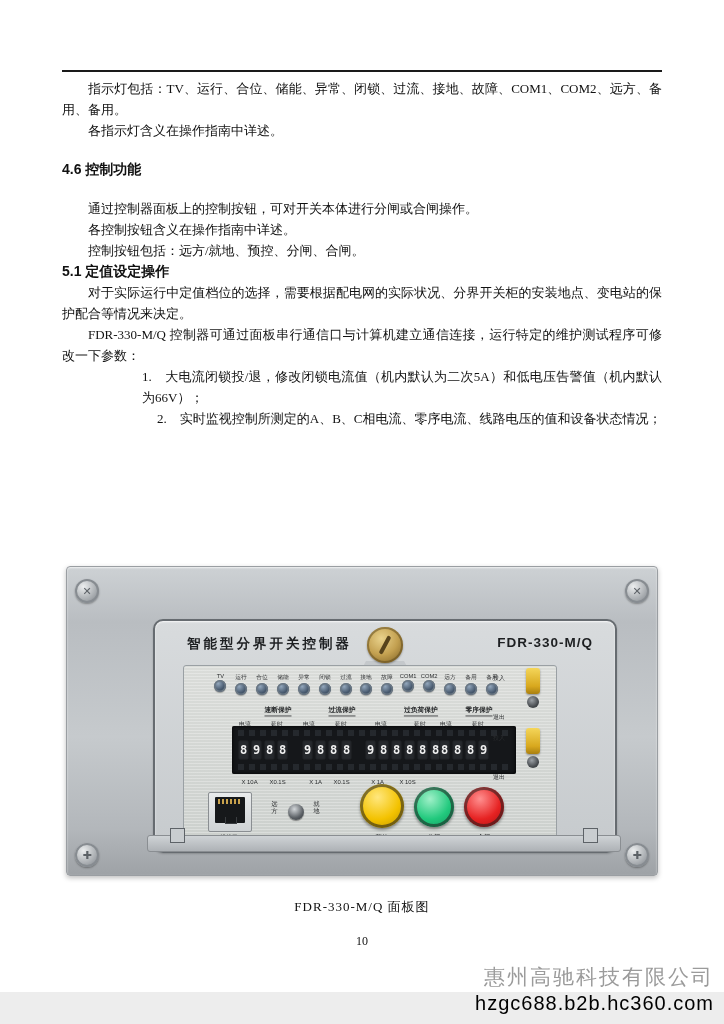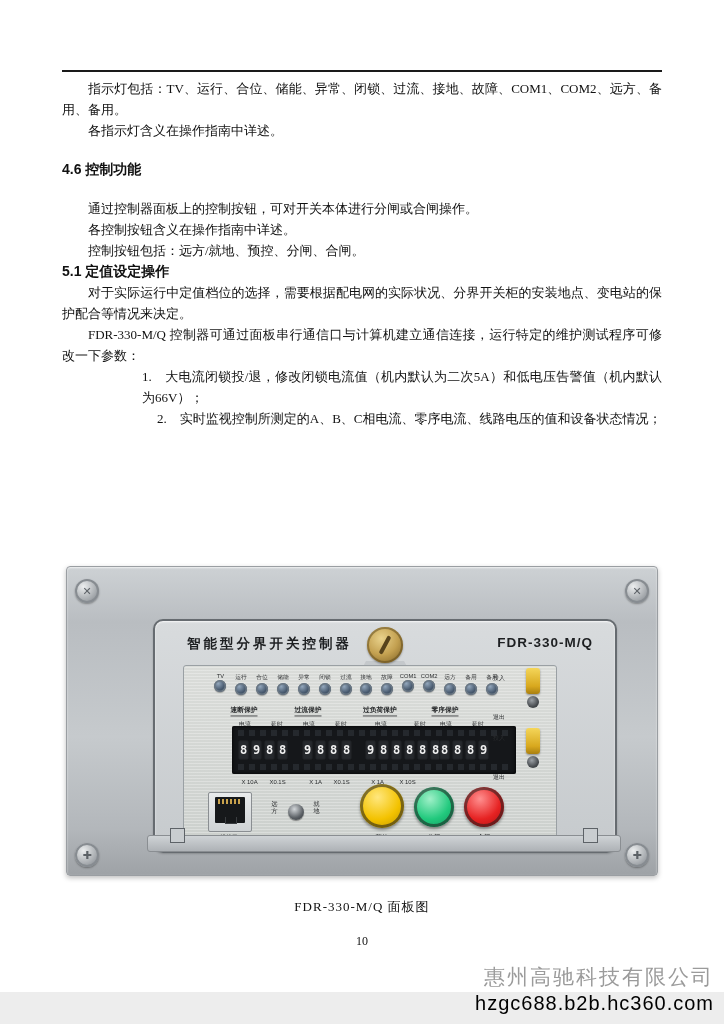--- a/index.html
+++ b/index.html
@@ -53,21 +53,21 @@
 
   
   .led-row{position:absolute;left:26px;top:6px;width:292px;display:flex;justify-content:space-between;}
   .led-item{display:flex;flex-direction:column;align-items:center;width:22px;}
   .led-label{font-size:7px;transform:scale(.82);white-space:nowrap;color:#2b2d2f;}
   .led-dot{margin-top:1px;width:12px;height:12px;border-radius:50%;
            background:radial-gradient(circle at 35% 30%,#93a7bc,#47596e 55%,#2b3848);
            box-shadow:inset 0 0 0 1.5px #6b7884,0 1px 1px rgba(0,0,0,.3);}
 
   
-  .pgroup{position:absolute;top:32px;text-align:left;color:#26282a;}
+  .pgroup{position:absolute;top:32px;text-align:right;color:#26282a;}
   .pgroup .gname{display:inline-block;font-size:7.5px;transform:scale(.9);border-bottom:1px solid #3c3e40;
                  padding-bottom:1px;white-space:nowrap;font-weight:bold;}
   .pgroup .gsubs{display:flex;justify-content:space-around;margin-top:2px;}
   .pgroup .gsubs span{font-size:7px;transform:scale(.85);white-space:nowrap;border-bottom:1px solid #55585a;}
   .g0{left:45px;width:64px;} .g1{left:109px;width:64px;} .g2{left:177px;width:78px;} .g3{left:246px;width:64px;}
 
   
   .dip-strip{position:absolute;left:48px;top:60px;width:284px;height:48px;background:#15171a;border-radius:2px;
              box-shadow:inset 0 0 4px #000;}
   .dip-strip::before,.dip-strip::after{content:"";position:absolute;left:6px;right:6px;height:6px;opacity:.55;

